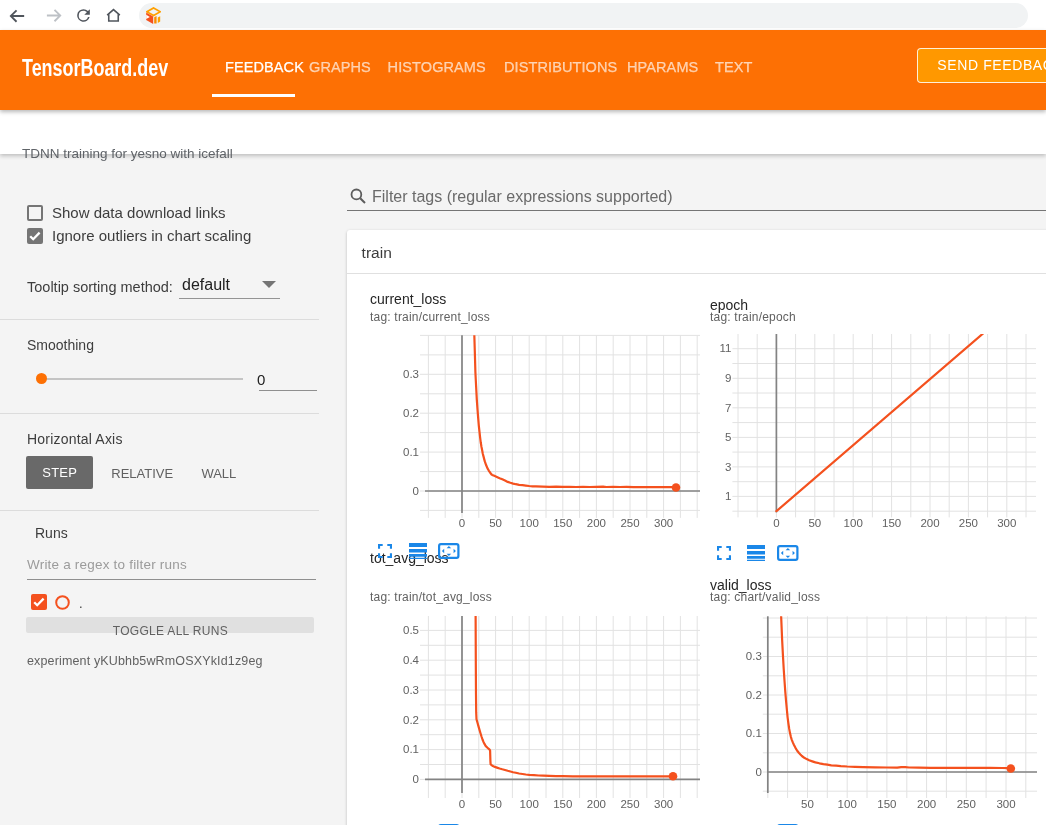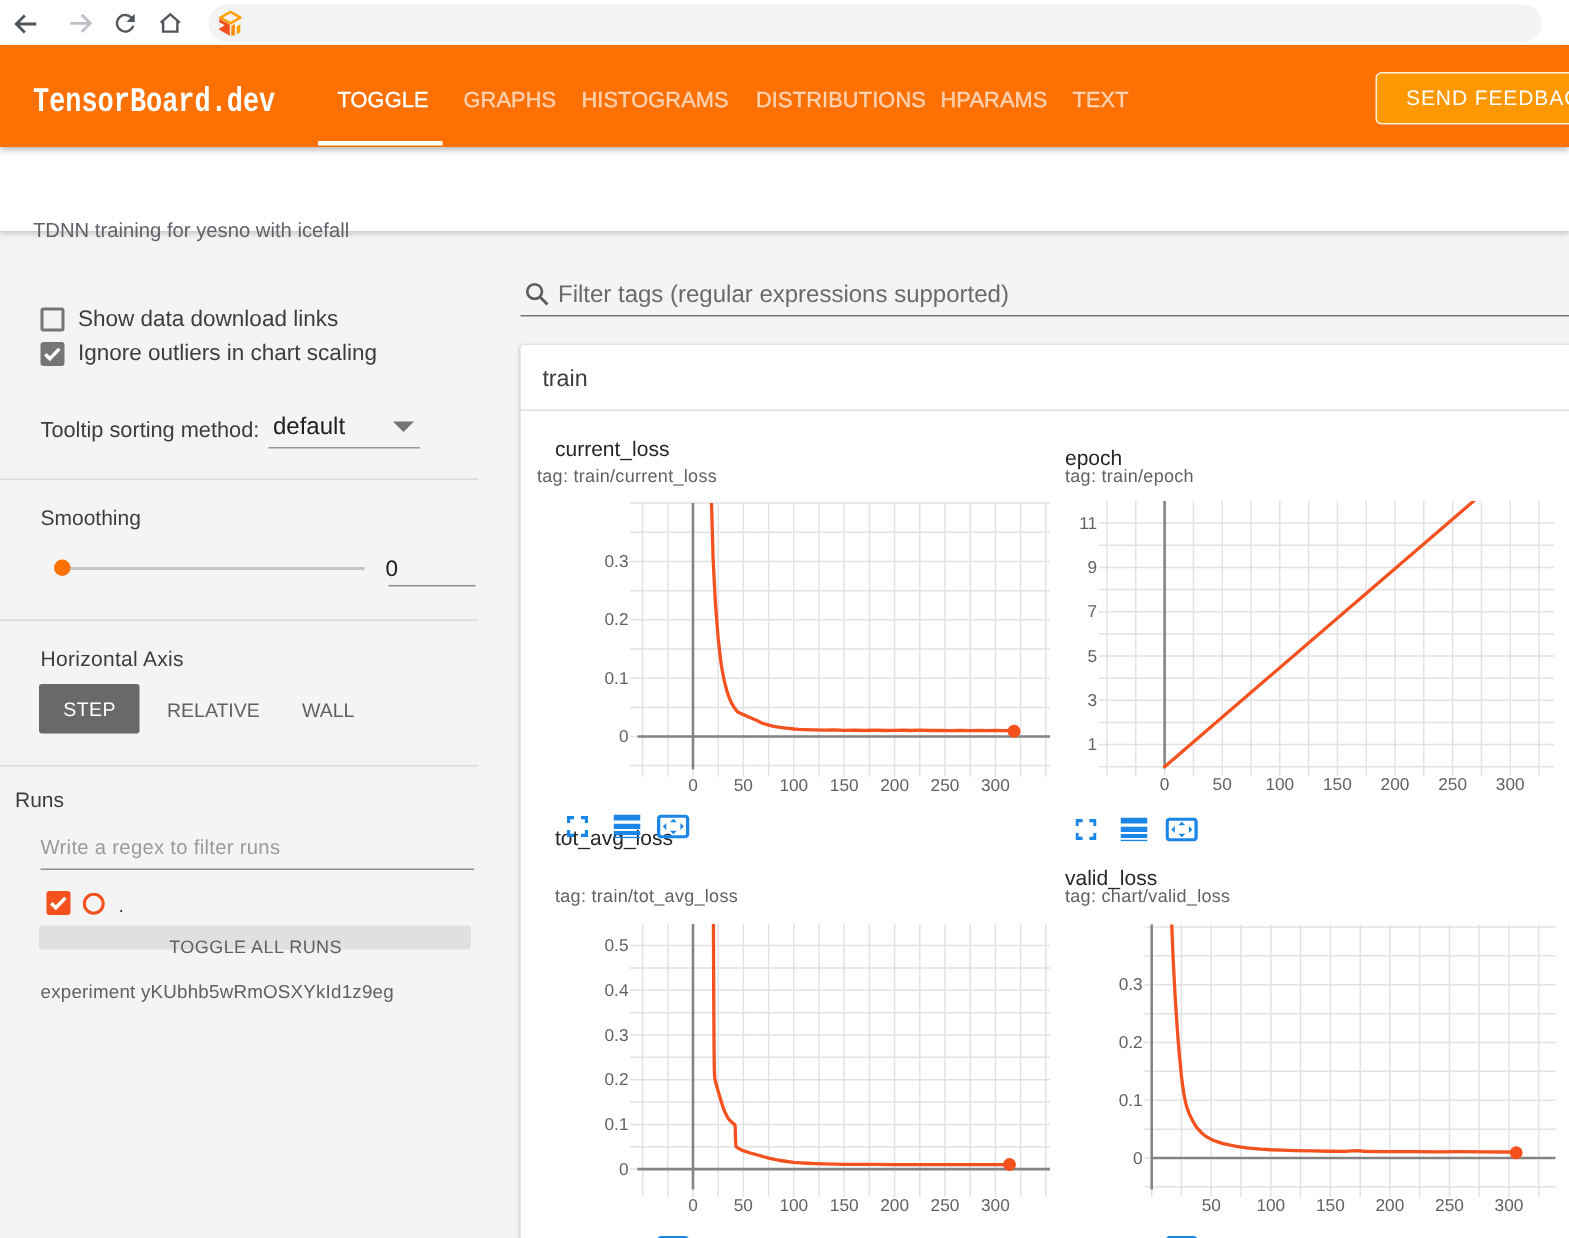--- a/index.html
+++ b/index.html
@@ -1,19 +1,19 @@
 <!DOCTYPE html>
 <html><head><meta charset="utf-8"><style>
 * { margin:0; padding:0; box-sizing:border-box; }
 html,body { width:1046px; height:825px; overflow:hidden; font-family:"Liberation Sans",sans-serif; background:#f4f4f4; }
 .abs { position:absolute; }
 #browser { position:absolute; left:0; top:0; width:1046px; height:30px; background:#fff; }
 #pill { position:absolute; left:139px; top:3px; width:889px; height:25px; border-radius:12.5px; background:#f1f3f4; }
 #url { position:absolute; left:171px; top:6px; font-size:14.5px; color:#202124; letter-spacing:0.1px; }
-#header { position:absolute; left:0; top:30px; width:1046px; height:68px; background:#fd7004; box-shadow:0 2px 4px rgba(0,0,0,0.28); z-index:5;font-family:Liberation Mono, monospace; }
+#header { position:absolute; left:0; top:30px; width:1046px; height:80px; background:#fd7004; box-shadow:0 2px 4px rgba(0,0,0,0.28); z-index:5; }
 #brand { position:absolute; left:22px; top:24.5px; font-size:23px; font-weight:700; color:#fff; transform:scaleX(0.78); transform-origin:left top; white-space:nowrap; }
 .nav { position:absolute; top:58.5px; z-index:6; font-size:14.5px; font-weight:400; color:rgba(255,255,255,0.64); letter-spacing:0.1px; -webkit-text-stroke:0.25px; }
 #underline { position:absolute; left:211.5px; top:94.3px; width:83px; height:2.3px; background:#fff; z-index:7; }
 #feedback { position:absolute; z-index:6; left:917.4px; top:48px; width:166px; height:35px; background:#ff9800; border:1.4px solid rgba(255,255,255,0.85); border-radius:4px; color:#fff; font-size:14px; letter-spacing:0.6px; text-align:center; line-height:32px; }
 #strip { position:absolute; left:0; top:98px; width:1046px; height:56px; background:#fff; box-shadow:0 1.5px 4px rgba(0,0,0,0.22); z-index:3; }
 #strip span { position:absolute; left:22px; top:47.5px; font-size:13.5px; color:#5f6368; }
 #sidebar { position:absolute; left:0; top:178px; width:319px; height:647px; background:#f4f4f4; }
 .lbl { font-size:15px; color:#3d3d3d; }
 .cb { position:absolute; width:16px; height:16px; border:2px solid #757575; border-radius:2px; background:#f4f4f4; }
 .cbf { position:absolute; width:16px; height:16px; border-radius:2px; }
@@ -41,21 +41,21 @@
       <path d="M7.6 0.9 L14.3 4.75 L7.6 8.6 L0.9 4.75 Z" fill="none" stroke="#ffa000" stroke-width="1.7"></path>
       <path d="M0.2 5.5 L7.2 9.5 V16.9 L0.2 12.9 Z" fill="#f4511e"></path>
       <path d="M0.2 7.8 L3.8 9.9 L0.2 12.0 Z" fill="#ffffff"></path>
       <path d="M8.2 16.6 V10.3 L10.6 8.9 V16.6 Z" fill="#fb8c00"></path>
       <path d="M11.8 15.9 V10.6 L14.2 9.2 V14.5 Z" fill="#ffa000"></path>
     </svg>
 </div>
 <div id="header">
  <div id="brand">TensorBoard.dev</div>
 </div>
-<div class="nav" style="left:225px;color:#fff;">TOGGLE</div>
+<div class="nav" style="left:225px;color:#fff;">FEEDBACK</div>
 <div class="nav" style="left:309px;">GRAPHS</div>
 <div class="nav" style="left:387.6px;">HISTOGRAMS</div>
 <div class="nav" style="left:504px;">DISTRIBUTIONS</div>
 <div class="nav" style="left:627px;">HPARAMS</div>
 <div class="nav" style="left:715px;">TEXT</div>
 <div id="underline"></div>
 <div id="feedback">SEND FEEDBACK</div>
 <div id="strip">
     <span>TDNN training for yesno with icefall</span>
   </div>
@@ -76,21 +76,21 @@
 <div class="abs" style="left:41px;top:377.7px;width:202px;height:2px;background:#c4c4c4;"></div>
 <div class="abs" style="left:35.9px;top:372.9px;width:11.6px;height:11.6px;border-radius:50%;background:#fd7004;"></div>
 <div class="abs" style="left:257px;top:370.5px;font-size:15px;color:#212121;">0</div>
 <div class="abs" style="left:258.5px;top:390.3px;width:58px;height:1px;background:#8f8f8f;"></div>
 <div class="divider" style="top:412.6px;"></div>
 <div class="abs" style="left:27px;top:431.3px;font-size:14px;color:#3d3d3d;letter-spacing:0.2px;">Horizontal Axis</div>
 <div class="abs" style="left:26.4px;top:455.7px;width:66.7px;height:33.4px;background:#696969;border-radius:2px;color:#fff;font-size:13px;text-align:center;line-height:33.4px;letter-spacing:0.3px;">STEP</div>
 <div class="abs" style="left:111.3px;top:465.9px;font-size:13px;color:#616161;">RELATIVE</div>
 <div class="abs" style="left:201.4px;top:465.9px;font-size:13px;color:#616161;">WALL</div>
 <div class="divider" style="top:509.5px;"></div>
-<div class="abs" style="left:10px;top:524.5px;font-size:14px;color:#3d3d3d;">Runs</div>
+<div class="abs" style="left:35px;top:524.5px;font-size:14px;color:#3d3d3d;">Runs</div>
 <div class="abs" style="left:27px;top:556.5px;font-size:13.5px;color:#9b9b9b;letter-spacing:0.2px;">Write a regex to filter runs</div>
 <div class="abs" style="left:27px;top:579.3px;width:289px;height:1px;background:#8f8f8f;"></div>
 <div class="cbf" style="left:31px;top:593.5px;background:#f4511e;"><svg width="16" height="16" viewBox="0 0 16 16">
       <path fill="none" stroke="#fff" stroke-width="2.3" d="M3.2 8.2l3 3 6.4-6.6"></path>
     </svg></div>
 <svg class="abs" style="left:54.5px;top:594.5px" width="15" height="15" viewBox="0 0 15 15">
     <circle cx="7.5" cy="7.5" r="6.3" fill="none" stroke="#f4511e" stroke-width="2"></circle>
   </svg>
 <div class="abs" style="left:79px;top:596px;font-size:13px;color:#3d3d3d;">.</div>
 <div class="abs" style="left:26.4px;top:617.4px;width:288px;height:16px;background:#e0e0e0;border-radius:2px;color:#616161;font-size:12px;text-align:center;line-height:28px;letter-spacing:0.3px;">TOGGLE ALL RUNS</div>
@@ -100,21 +100,21 @@
     <circle cx="6.4" cy="6.4" r="4.9" fill="none" stroke="#5c5c5c" stroke-width="1.8"></circle>
     <line x1="10.2" y1="10.2" x2="15" y2="15" stroke="#5c5c5c" stroke-width="2"></line>
   </svg>
 <div class="abs" style="left:372px;top:188px;font-size:16px;color:#6a6a6a;">Filter tags (regular expressions supported)</div>
 <div class="abs" style="left:347px;top:210.3px;width:699px;height:1.2px;background:#757575;"></div>
 
 <div id="card"></div>
 <div class="abs" style="left:361.6px;top:244.3px;font-size:15.5px;color:#3c3c3c;">train</div>
 <div class="abs" style="left:347px;top:272.6px;width:699px;height:1px;background:#e0e0e0;"></div>
 <div class="ctitle" style="left:370px;top:291px;">current_loss</div>
-<div class="csub" style="left:358px;top:309.8px;">tag: train/current_loss</div>
+<div class="csub" style="left:370px;top:309.8px;">tag: train/current_loss</div>
 <div class="ctitle" style="left:710px;top:296.5px;">epoch</div>
 <div class="csub" style="left:710px;top:309.8px;">tag: train/epoch</div>
 <div class="ctitle" style="left:370px;top:550px;">tot_avg_loss</div>
 <div class="csub" style="left:370px;top:590.3px;">tag: train/tot_avg_loss</div>
 <div class="ctitle" style="left:710px;top:577px;">valid_loss</div>
 <div class="csub" style="left:710px;top:590.3px;">tag: chart/valid_loss</div>
 <svg style="position:absolute;left:365px;top:330px" width="345" height="205" viewBox="365 330 345 205">
     <defs>
       <clipPath id="c365_330">
         <rect x="425" y="335.3" width="275" height="177.6"></rect>

